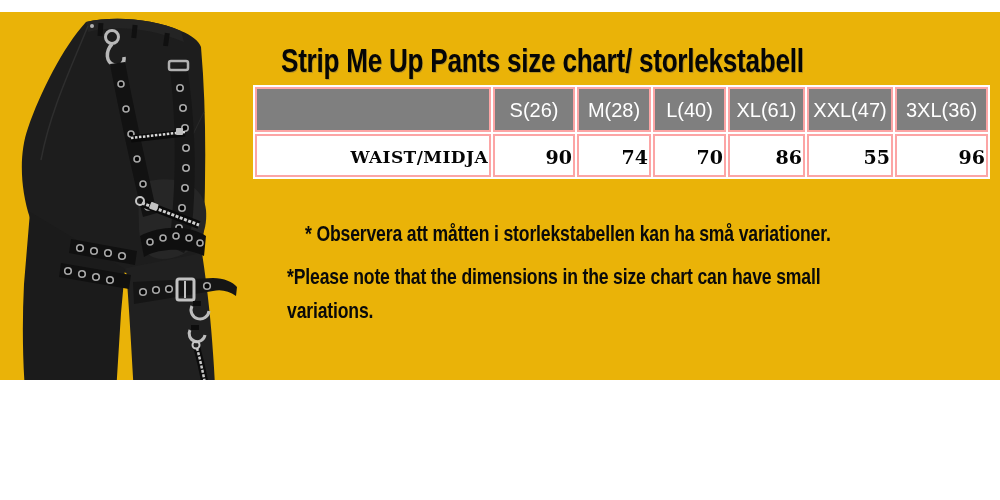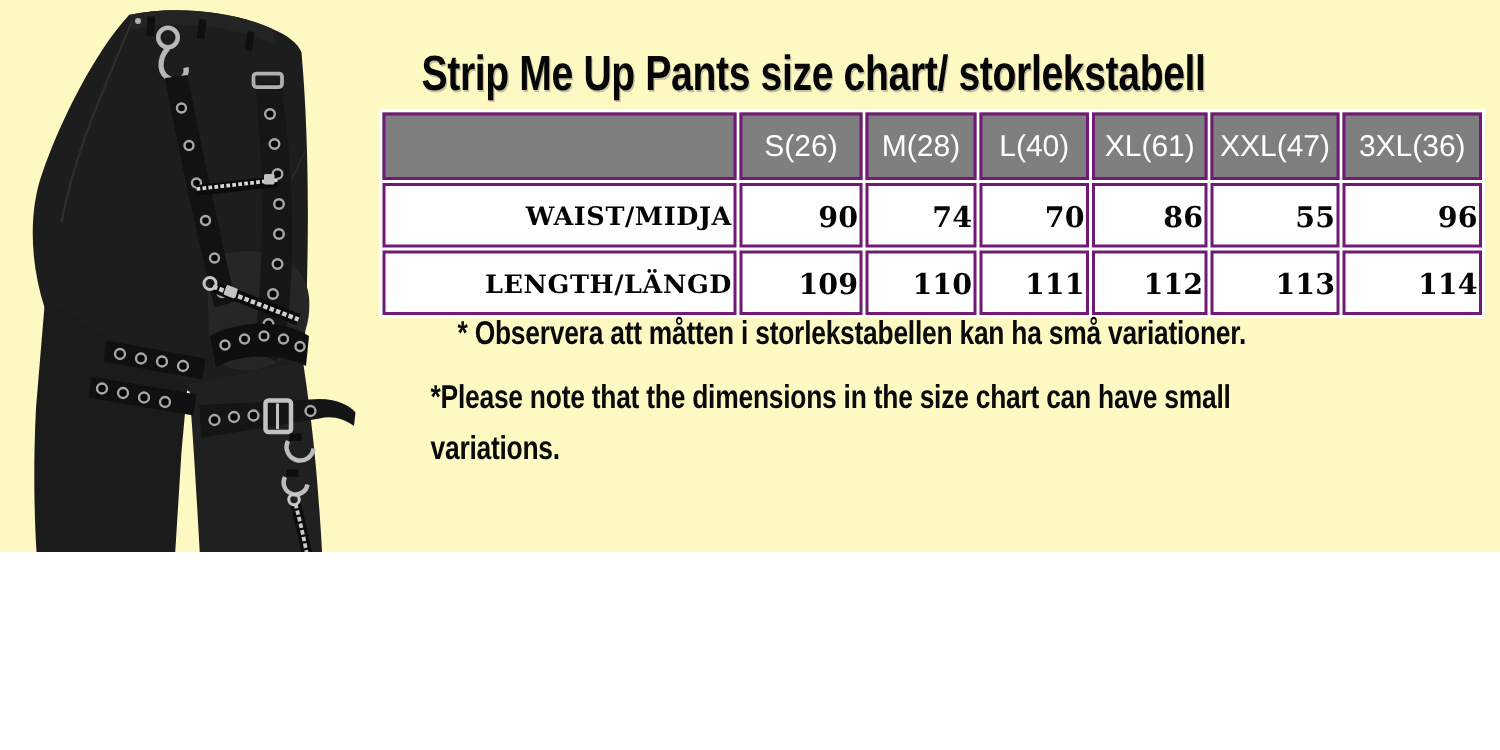--- a/index.html
+++ b/index.html
@@ -1,18 +1,18 @@
 <!DOCTYPE html>
 <html><head>
 <meta charset="utf-8">
 <style>
   html,body{margin:0;padding:0;background:#ffffff;}
   .canvas{
-    position:relative;width:1000px;height:368px;background:#fef9c3;overflow:hidden;
-    font-family:"Liberation Sans",sans-serif;color:#000;
+    position:relative;width:1000px;height:368px;background:#eab308;overflow:hidden;
+    font-family:"Liberation Sans",sans-serif;color:#000;margin-top:12px;
   }
 
   
   .product{position:absolute;left:0;top:0;width:270px;height:500px;}
   .ey{fill:#050505;stroke:#a8a8a8;stroke-width:1.6;}
 
   
   .title{
     position:absolute;left:281px;top:31px;margin:0;
     font-size:33px;font-weight:bold;line-height:1.1;white-space:nowrap;
@@ -21,21 +21,21 @@
     text-shadow:1px 1px 0 rgba(90,90,90,0.35);
   }
 
   
   table.sizechart{
     position:absolute;left:253px;top:73px;
     border-collapse:separate;border-spacing:2px;
     table-layout:fixed;width:737px;background:#ffffff;
   }
   table.sizechart th,table.sizechart td{
-    border:2px solid #701a75;overflow:hidden;white-space:nowrap;
+    border:2px solid #fca5a5;overflow:hidden;white-space:nowrap;
   }
   table.sizechart th{
     background:#7f7f7f;color:#ffffff;
     font-family:"Liberation Sans",sans-serif;font-weight:normal;font-size:20px;
     height:38px;text-align:center;vertical-align:middle;padding-top:2px;
   }
   table.sizechart td{
     background:#ffffff;height:34px;vertical-align:middle;padding-top:4px;
     font-family:"DejaVu Serif","Liberation Serif",serif;font-weight:bold;color:#050505;text-align:right;
   }
@@ -192,29 +192,20 @@
     <tbody>
       <tr>
         <td class="rowlabel">WAIST/MIDJA</td>
         <td class="val">90</td>
         <td class="val">74</td>
         <td class="val">70</td>
         <td class="val">86</td>
         <td class="val">55</td>
         <td class="val">96</td>
       </tr>
-      <tr>
-        <td class="rowlabel">LENGTH/LÄNGD</td>
-        <td class="val">109</td>
-        <td class="val">110</td>
-        <td class="val">111</td>
-        <td class="val">112</td>
-        <td class="val">113</td>
-        <td class="val">114</td>
-      </tr>
     </tbody>
   </table>
 
   <div class="note note-sv">* Observera att måtten i storlekstabellen kan ha små variationer.</div>
   <div class="note note-en">
     <div>*Please note that the dimensions in the size chart can have small</div>
     <div>variations.</div>
   </div>
 
 </div>

